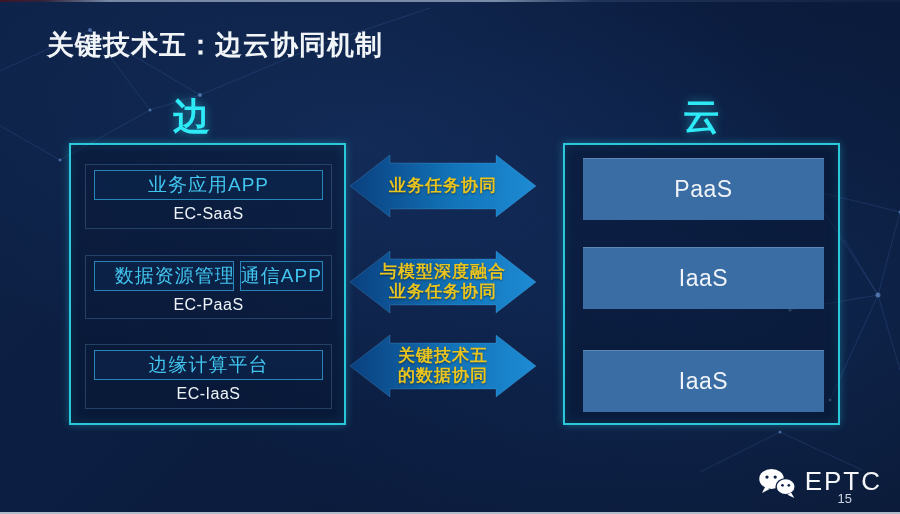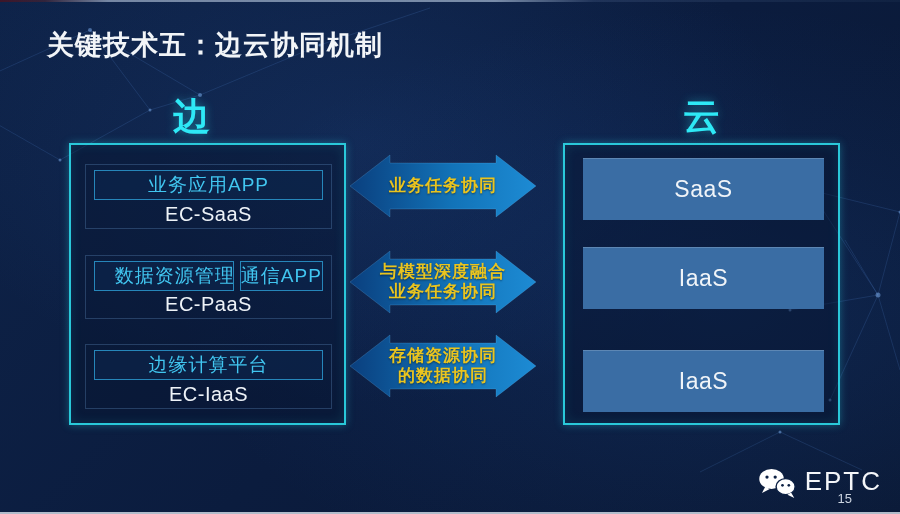--- a/index.html
+++ b/index.html
@@ -54,21 +54,21 @@
   .group.g2{top:199px;height:65px;}
   .app-row{display:flex;gap:6px;height:30px;margin-top:2px;}
   .app-box{
     flex:1;display:flex;align-items:center;justify-content:center;box-sizing:border-box;
     border:1px solid rgba(45,160,215,.8);background:rgba(12,38,78,.55);
     color:var(--label-cyan);font-size:19px;letter-spacing:1px;white-space:nowrap;overflow:hidden;
   }
   .app-box.wide{flex:1.42;padding-left:22px;}
   .layer-label{
     flex:1;display:flex;align-items:center;justify-content:center;
-    color:#eef3f8;font-size:20px;letter-spacing:.5px;
+    color:#eef3f8;font-size:16px;letter-spacing:.5px;
   }
   .cloud-box{
     position:absolute;left:18px;width:241px;height:62px;
     background:var(--cloud-box);
     display:flex;align-items:center;justify-content:center;
     color:#f0f4f8;font-size:23px;letter-spacing:.5px;
     box-shadow:inset 0 1px 0 rgba(255,255,255,.18);
   }
   .cloud-box.c0{top:13px;}
   .cloud-box.c1{top:102px;}
@@ -149,21 +149,21 @@
     </div>
     <div class="group g2">
       <div class="app-row">
         <div class="app-box">边缘计算平台</div>
       </div>
       <div class="layer-label">EC-IaaS</div>
     </div>
   </div>
 
   <div class="panel cloud">
-    <div class="cloud-box c0">SaaS</div>
+    <div class="cloud-box c0">PaaS</div>
     <div class="cloud-box c1">IaaS</div>
     <div class="cloud-box c2">IaaS</div>
   </div>
 
   <div class="arrow a0">
     <svg viewBox="0 0 190 68">
       <polygon points="2,34 42,3 42,11 148,11 148,3 188,34 148,65 148,57 42,57 42,65" fill="url(#arrowGrad)" stroke="rgba(120,200,255,0.25)" stroke-width="0.8"></polygon>
     </svg>
     <div class="arrow-text">
       <span class="arrow-line">业务任务协同</span>
@@ -179,21 +179,21 @@
       <span class="arrow-line">与模型深度融合</span>
       <span class="arrow-line">业务任务协同</span>
     </div>
   </div>
 
   <div class="arrow a2">
     <svg viewBox="0 0 190 68">
       <polygon points="2,34 42,3 42,11 148,11 148,3 188,34 148,65 148,57 42,57 42,65" fill="url(#arrowGrad)" stroke="rgba(120,200,255,0.25)" stroke-width="0.8"></polygon>
     </svg>
     <div class="arrow-text">
-      <span class="arrow-line">存储资源协同</span>
+      <span class="arrow-line">关键技术五</span>
       <span class="arrow-line">的数据协同</span>
     </div>
   </div>
 
   <div class="footer">
     <svg width="40" height="34" viewBox="0 0 44 36">
       <ellipse cx="16" cy="13.5" rx="13.5" ry="11" fill="#ffffff"></ellipse>
       <path d="M9 22 L5.5 29 L14 24.5 Z" fill="#ffffff"></path>
       <circle cx="11" cy="11.5" r="1.8" fill="#0d2144"></circle>
       <circle cx="20" cy="11.5" r="1.8" fill="#0d2144"></circle>

